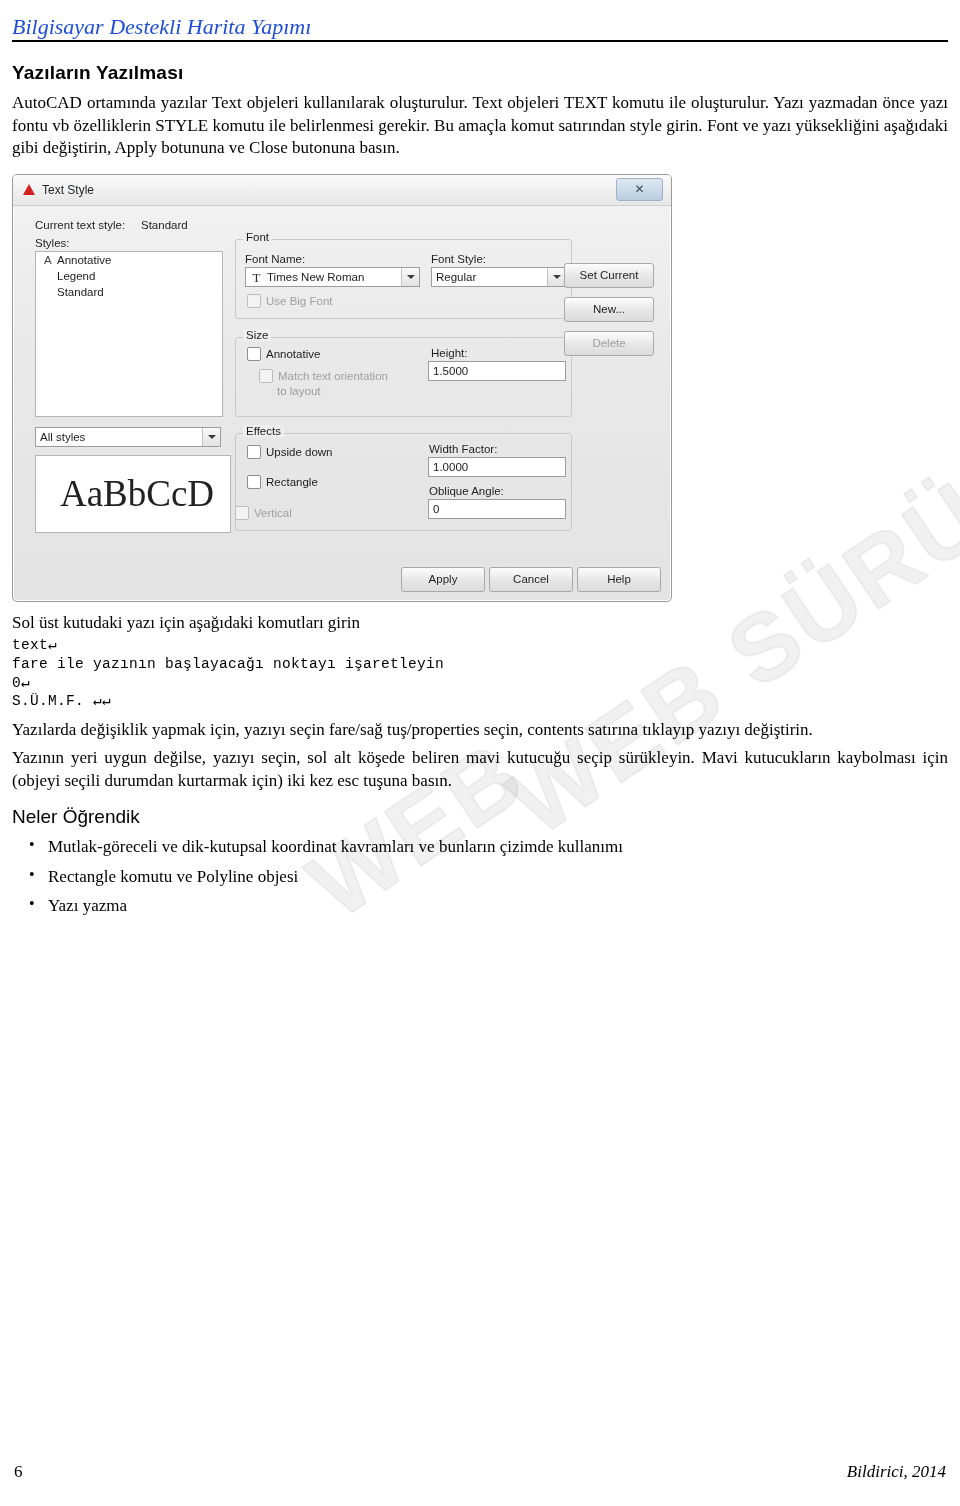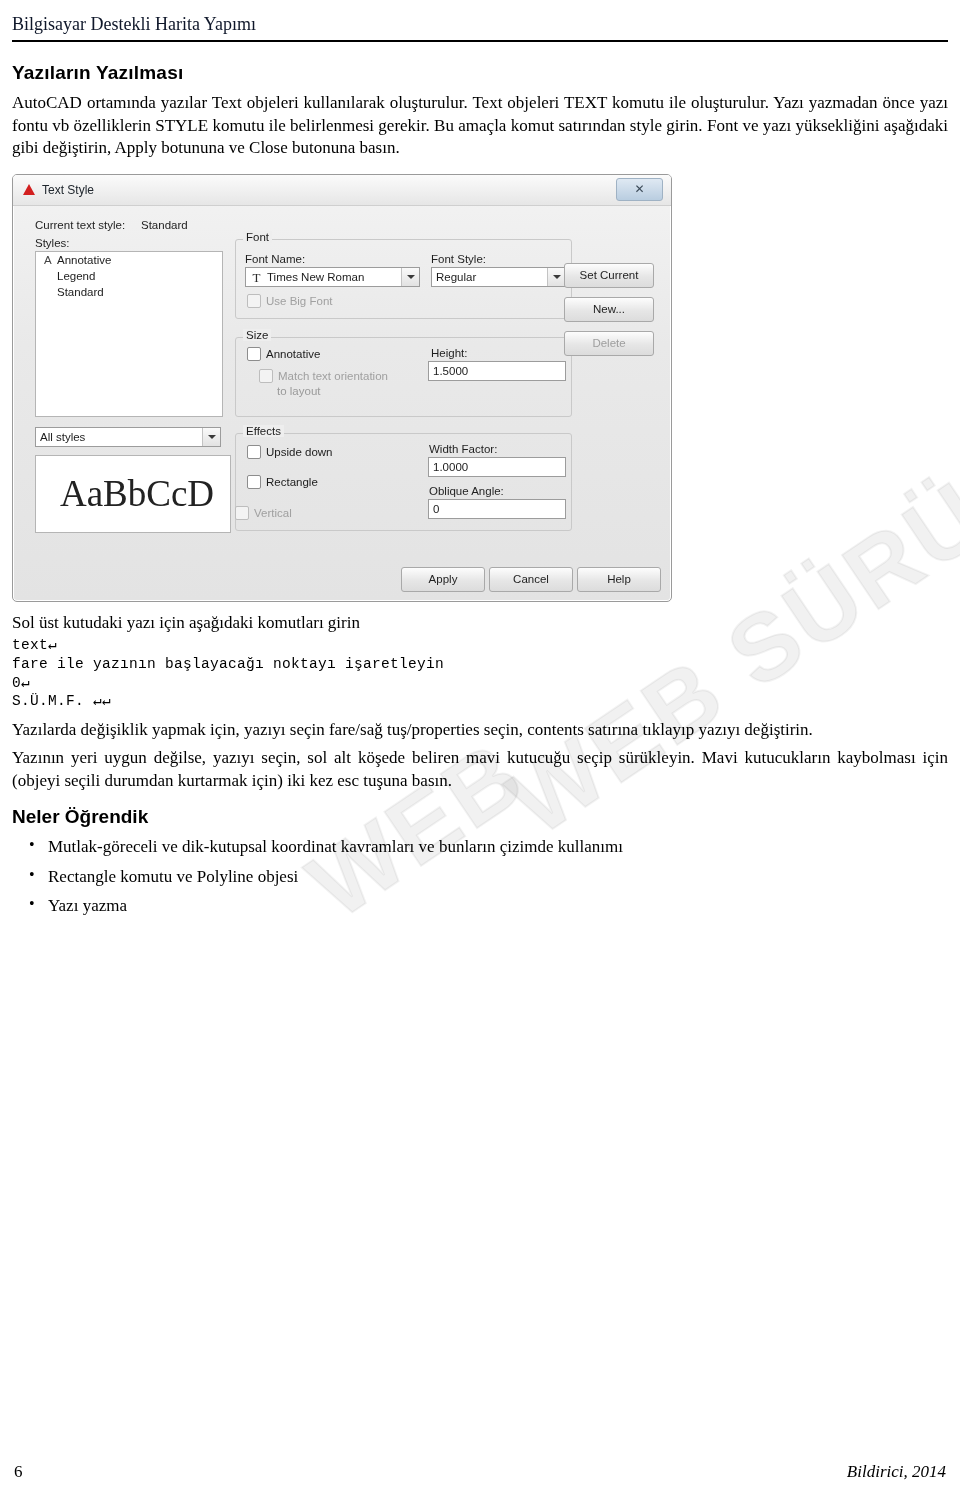--- a/index.html
+++ b/index.html
@@ -22,22 +22,23 @@
     box-sizing: border-box;
     padding: 0 0 0 0;
   }
   
   .header {
     position: absolute;
     top: 14px;
     left: 12px;
     width: 936px;
     font-family: "Liberation Serif", serif;
-    font-size: 18px;
-    color: #0f172a;
+    font-style: italic;
+    font-size: 22px;
+    color: #1d4ed8;
   }
   .header-rule {
     position: absolute;
     top: 40px;
     left: 12px;
     width: 936px;
     height: 2px;
     background: #000;
   }
   
@@ -254,21 +255,21 @@
     line-height: 1.28;
     margin: 0;
     white-space: pre;
     letter-spacing: 0.3px;
   }
   .cmd-block { margin: 2px 0 8px 0; }
   
   h2.learned {
     font-family: "Liberation Sans", sans-serif;
     font-size: 19px;
-    font-weight: bold;
+    font-weight: normal;
     margin: 14px 0 6px 0;
   }
   ul.bullets {
     margin: 0;
     padding-left: 34px;
     list-style: none;
   }
   ul.bullets li {
     font-size: 17px;
     line-height: 1.5;

